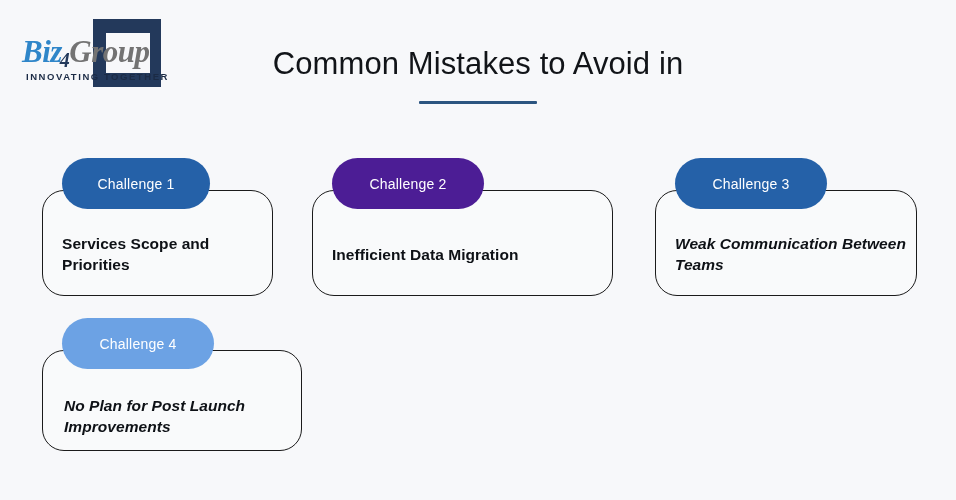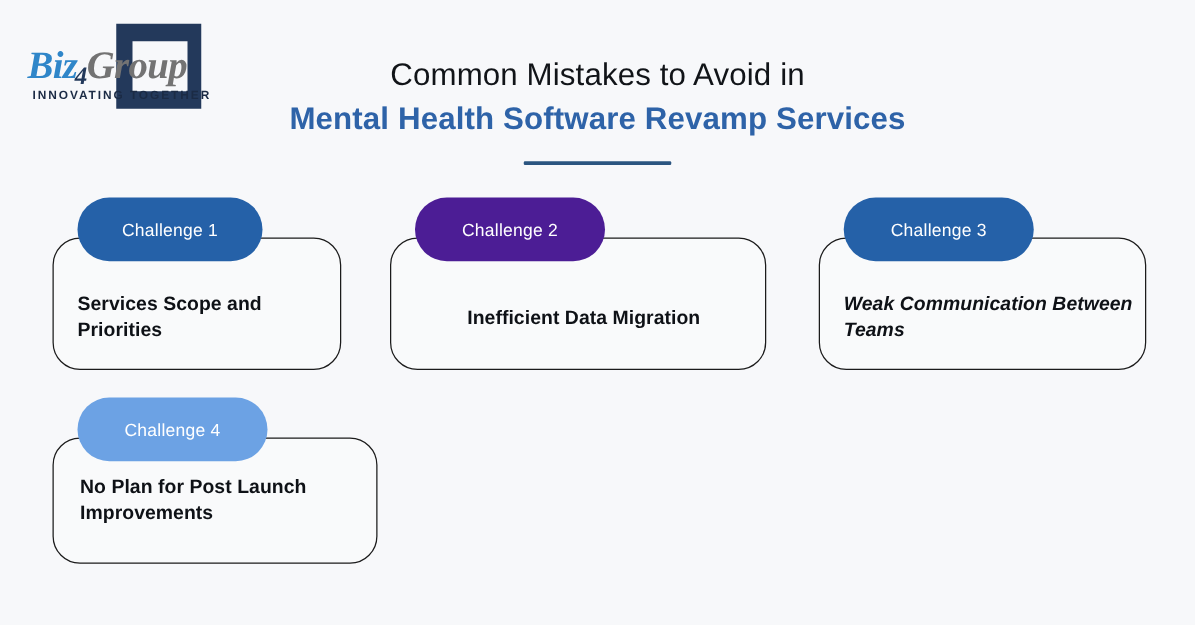--- a/index.html
+++ b/index.html
@@ -76,21 +76,21 @@
 
   
   .heading {
     position: absolute;
     left: 0;
     top: 44px;
     width: 956px;
     text-align: center;
   }
   .heading-line1 {
-    font-size: 25px;
+    font-size: 31px;
     font-weight: 400;
     color: #111418;
     letter-spacing: 0.1px;
     line-height: 1.28;
   }
   .heading-line2 {
     font-size: 25px;
     font-weight: 700;
     color: #2e63a8;
     letter-spacing: 0.1px;
@@ -133,48 +133,47 @@
     letter-spacing: 0.2px;
   }
 
   
   #card-1 { left: 42px; top: 190px; width: 231px; height: 106px; }
   #card-1 .card-title { left: 19px; top: 42px; width: 200px; }
   #badge-1 { left: 62px; top: 158px; width: 148px; height: 51px; background: #2561a8; }
 
   
   #card-2 { left: 312px; top: 190px; width: 301px; height: 106px; }
-  #card-2 .card-title { left: 19px; top: 53px; width: 270px; text-align: center; }
+  #card-2 .card-title { left: 19px; top: 53px; width: 270px; }
   #badge-2 { left: 332px; top: 158px; width: 152px; height: 51px; background: #4c1d95; }
 
   
   #card-3 { left: 655px; top: 190px; width: 262px; height: 106px; font-style: italic; }
   #card-3 .card-title { left: 19px; top: 42px; width: 232px; }
   #badge-3 { left: 675px; top: 158px; width: 152px; height: 51px; background: #2561a8; }
 
   
   #card-4 { left: 42px; top: 350px; width: 260px; height: 101px; }
-  #card-4 .card-title { left: 21px; top: 28px; width: 230px; }
+  #card-4 .card-title { left: 21px; top: 44px; width: 230px; font-style: italic; }
   #badge-4 { left: 62px; top: 318px; width: 152px; height: 51px; background: #6ca2e4; }
 </style>
 </head>
 <body>
 
 <div class="logo">
   <div class="logo-bracket"></div>
   <div class="logo-bracket-notch"></div>
   <div class="logo-wordmark">
     <span class="logo-biz">Biz</span><span class="logo-4">4</span><span class="logo-group">Group</span>
   </div>
   <div class="logo-tagline">INNOVATING TOGETHER</div>
 </div>
 
 <div class="heading">
   <div class="heading-line1">Common Mistakes to Avoid in</div>
-  <div class="heading-line2">Mental Health Software Revamp Services</div>
   <div class="heading-rule"></div>
 </div>
 
 <div class="card" id="card-1">
   <div class="card-title">Services Scope and Priorities</div>
 </div>
 <div class="badge" id="badge-1">Challenge 1</div>
 
 <div class="card" id="card-2">
   <div class="card-title">Inefficient Data Migration</div>

